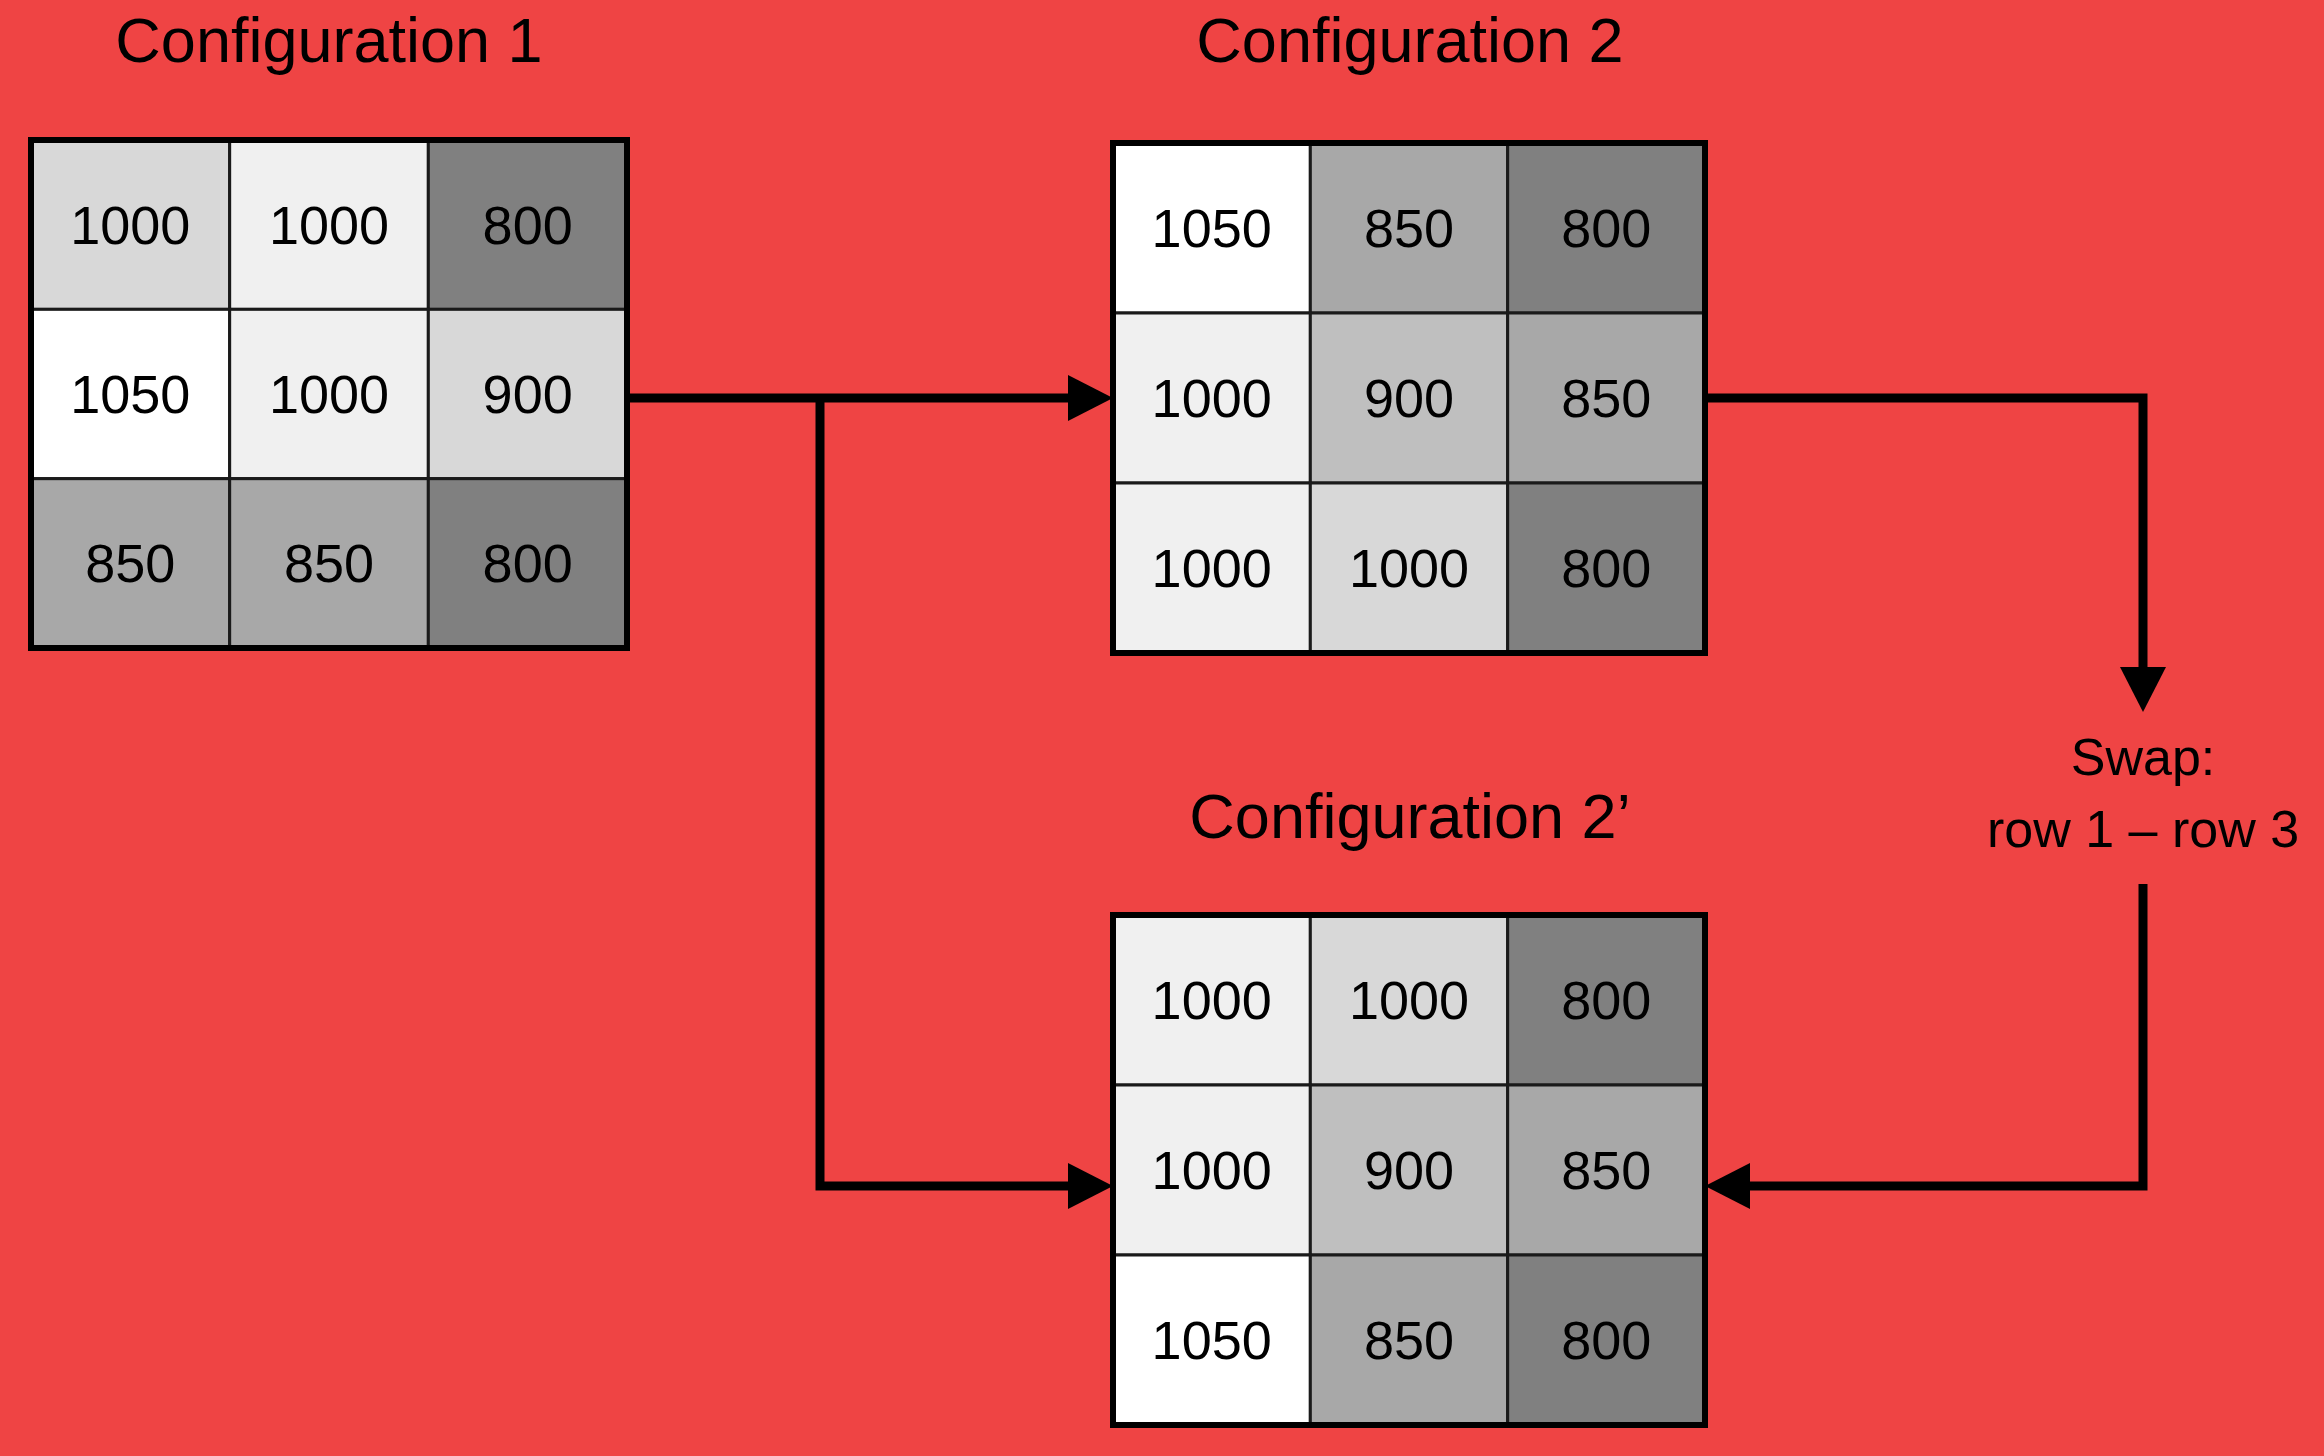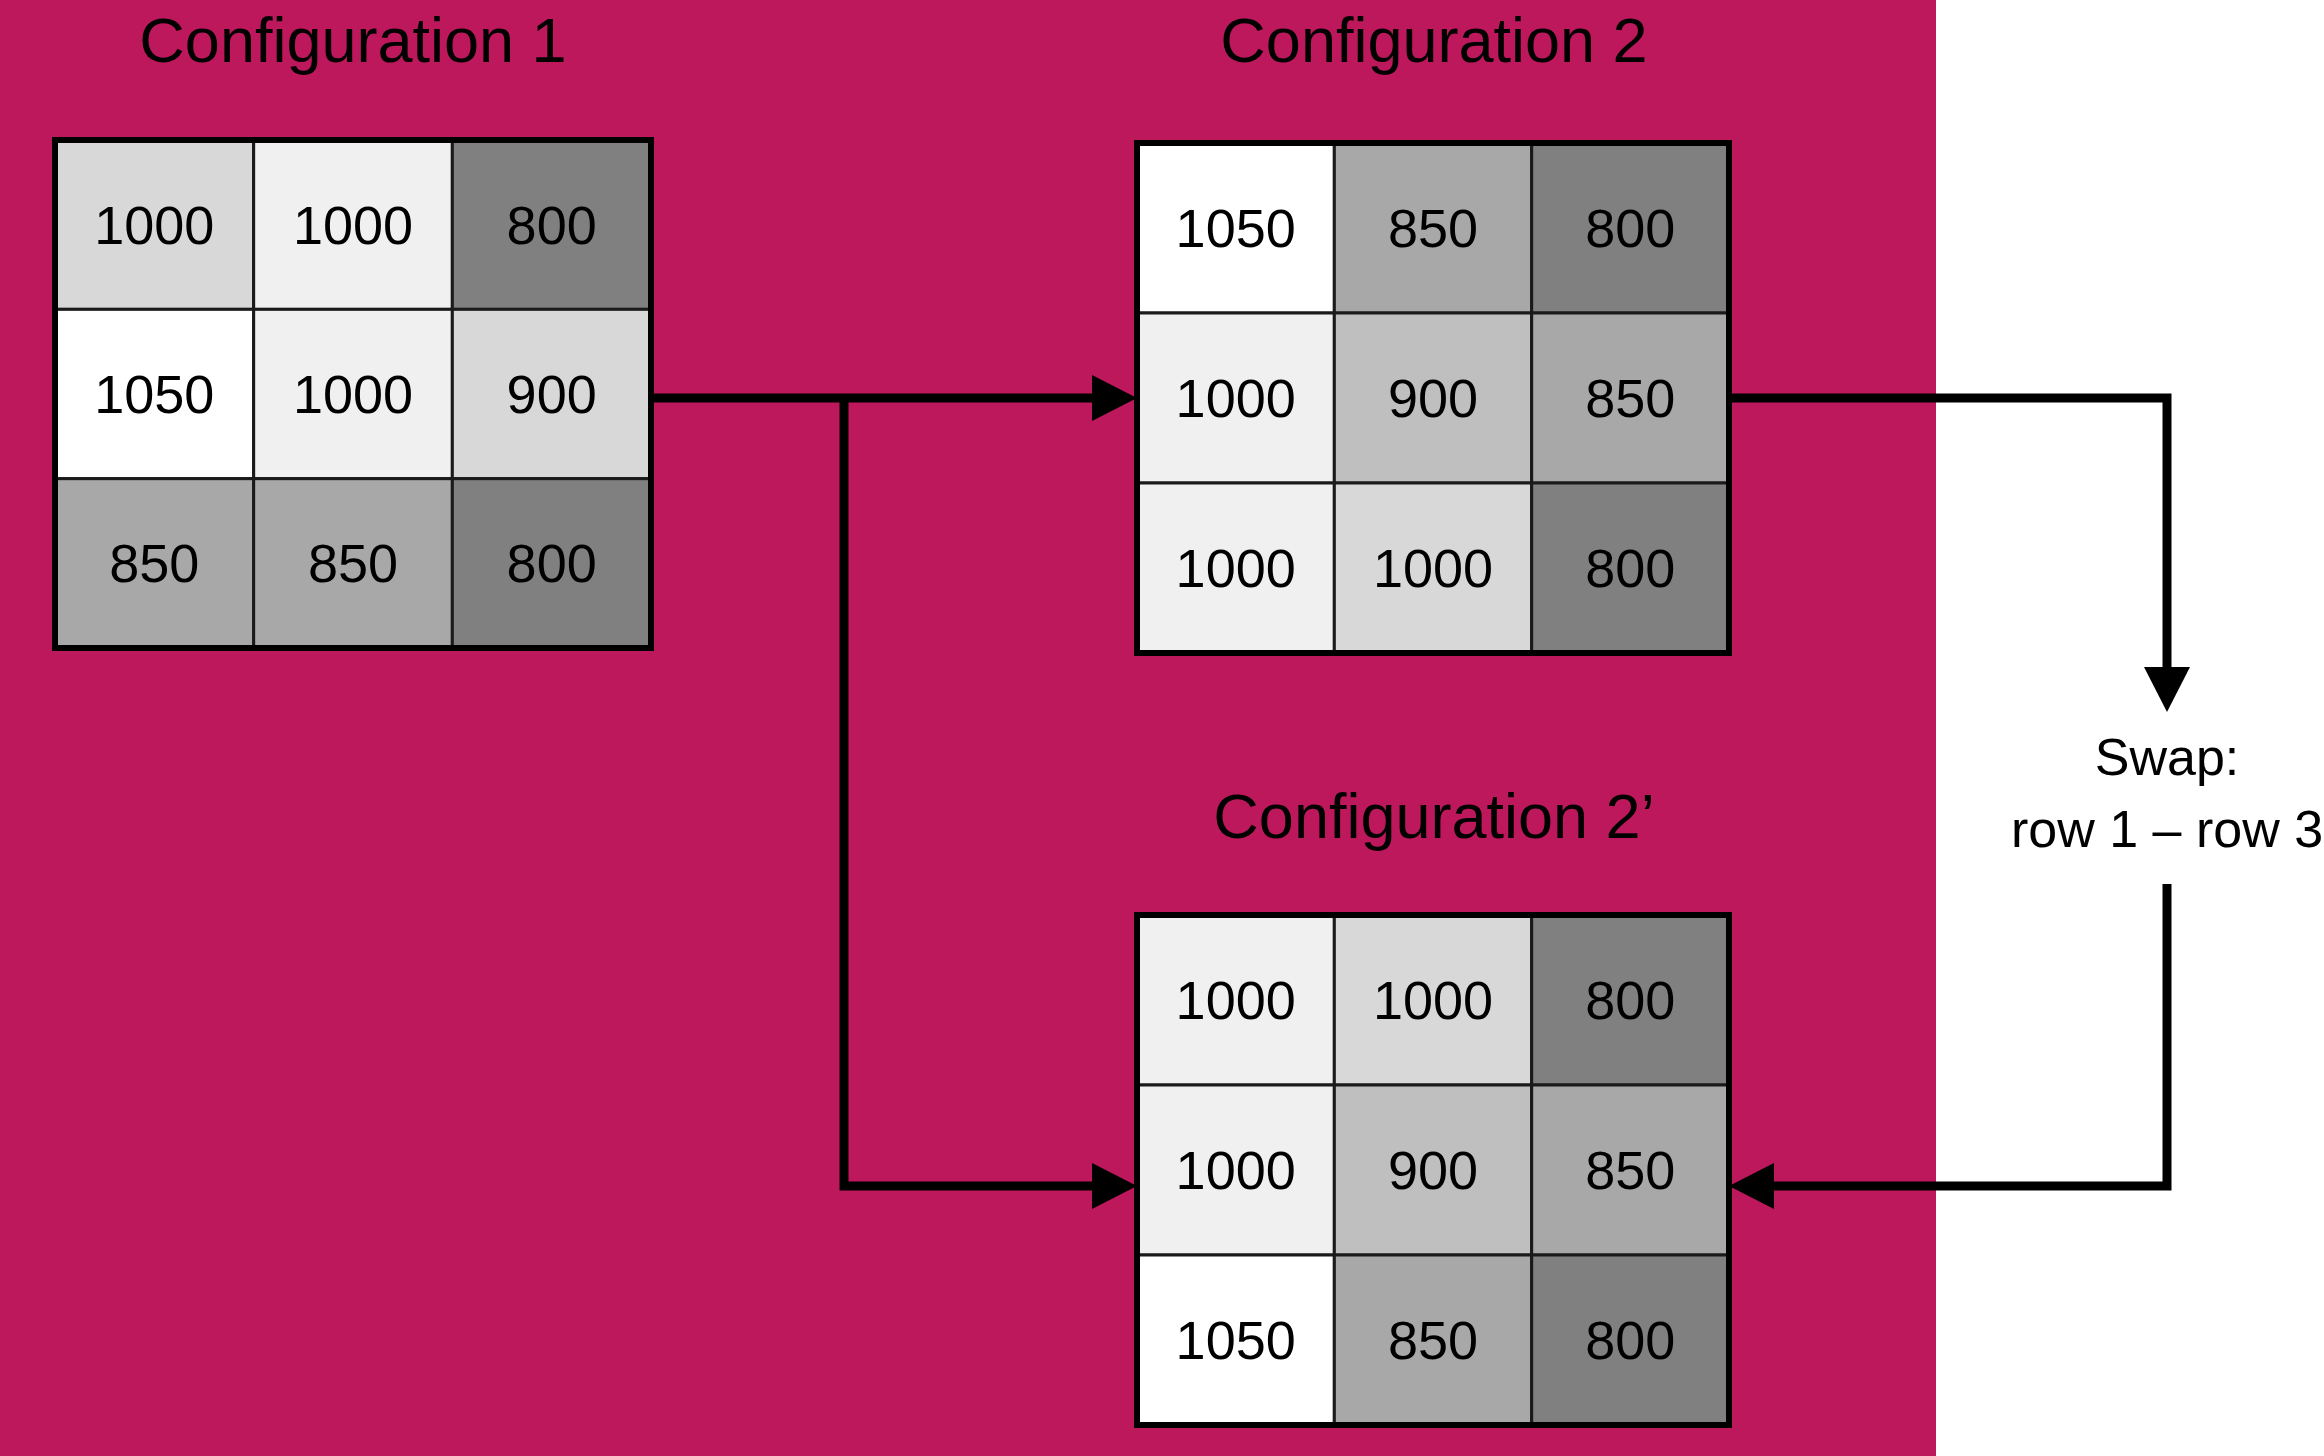--- a/index.html
+++ b/index.html
@@ -8,24 +8,23 @@
     background: #ffffff;
   }
   body {
     width: 2324px;
     height: 1456px;
     font-family: "Liberation Sans", sans-serif;
     overflow: hidden;
   }
   #diagram-root {
     position: relative;
-    width: 1912px;
+    width: 2324px;
     height: 1456px;
-    background: #be185d;
-    padding-left: 24px;
+    background: #ef4444;
   }
   svg.diagram {
     display: block;
     width: 2324px;
     height: 1456px;
   }
   .grid-title {
     font-family: "Liberation Sans", sans-serif;
     font-size: 63px;
     fill: #000000;

